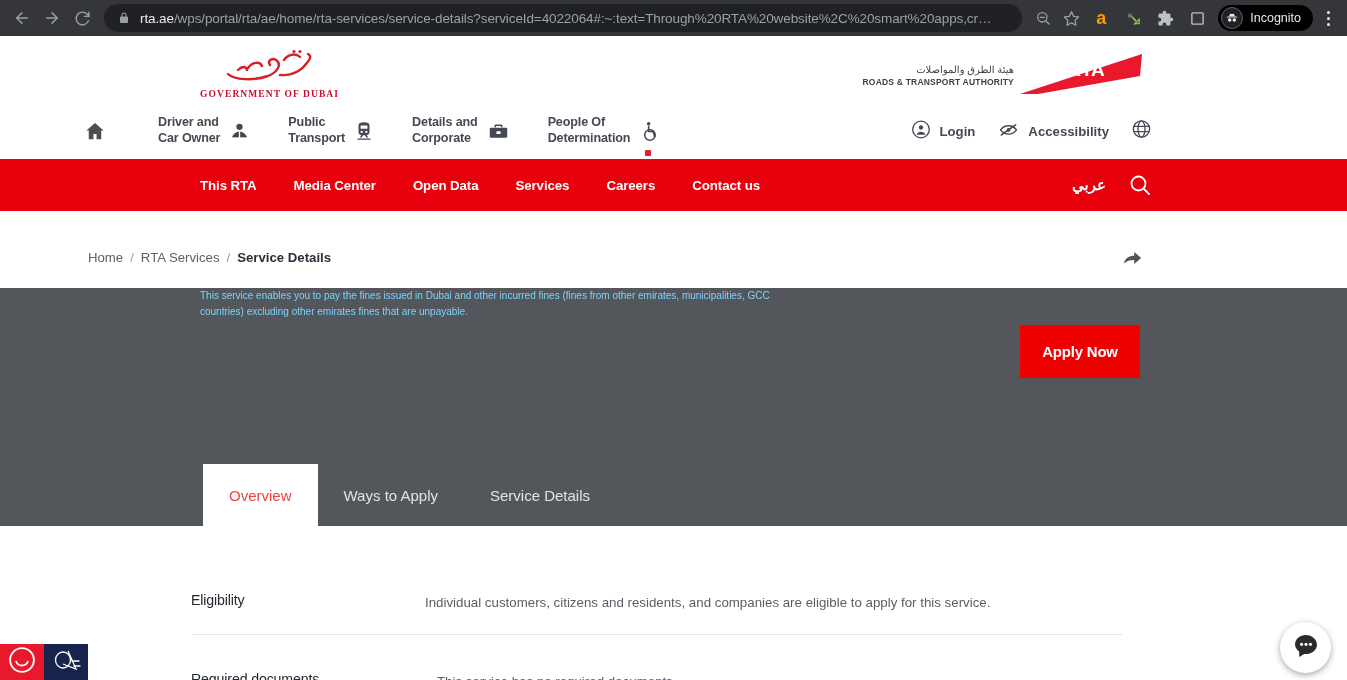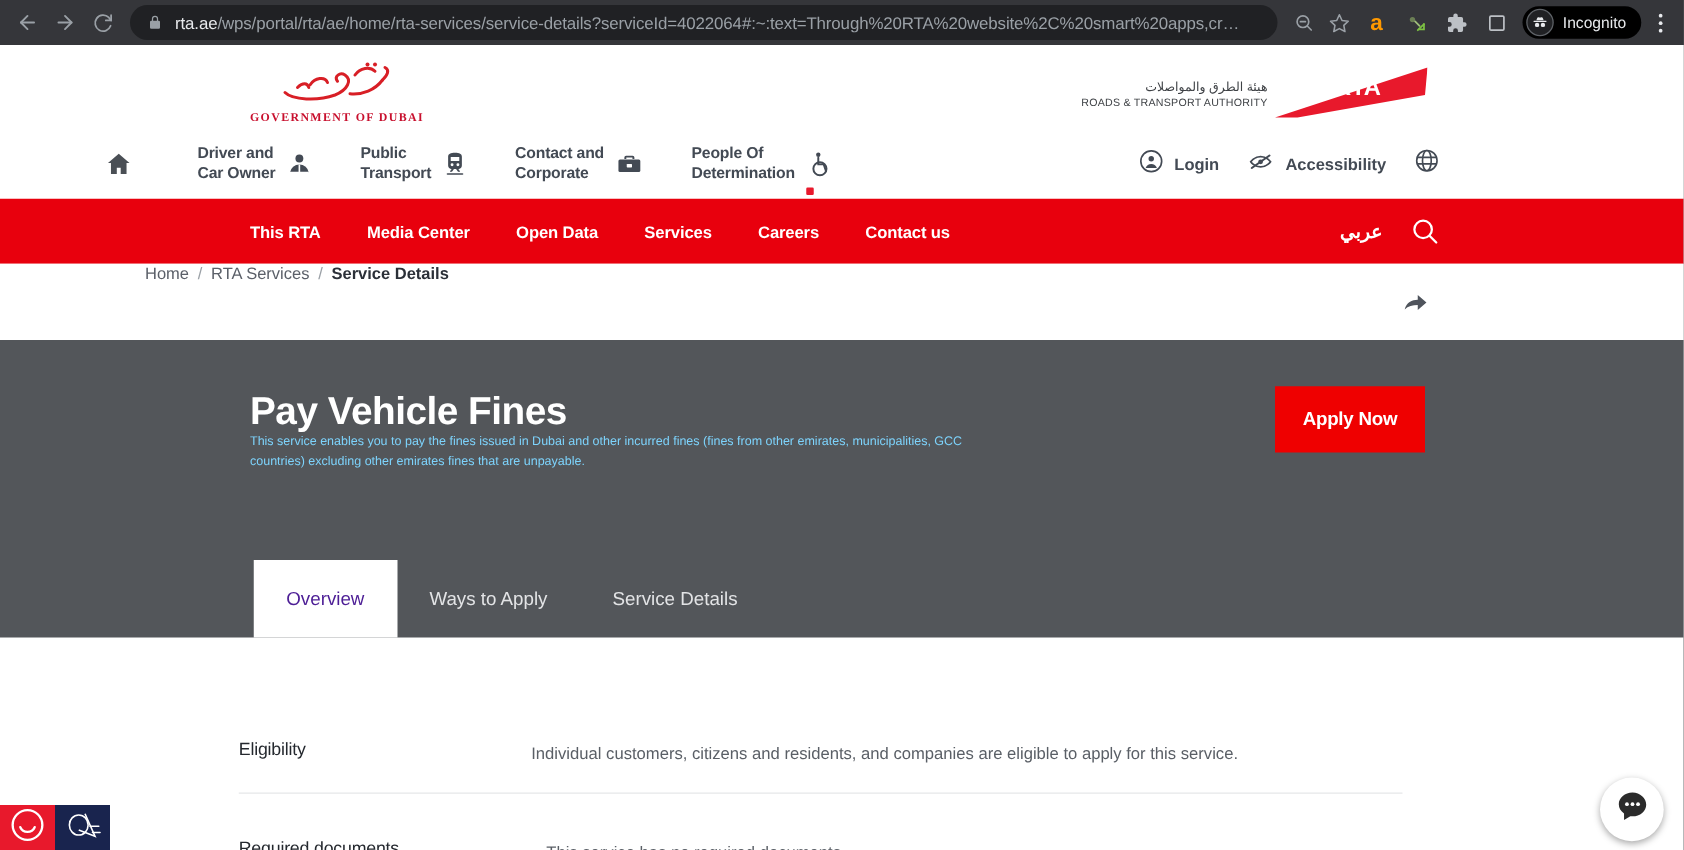--- a/index.html
+++ b/index.html
@@ -96,21 +96,21 @@
     font-family: "Liberation Serif", serif;
     font-size: 9.5px;
     letter-spacing: 1.1px;
     color: #c8102e;
     font-weight: 700;
     margin-top: 1px;
   }
   .rta-logo { display:flex; align-items:center; gap:6px; margin-top:4px;}
   .rta-words { text-align:right; line-height:1.25; }
   .rta-words .ar { font-size: 10px; color:#3f4246; letter-spacing:1px;}
-  .rta-words .en { font-size: 8.5px; color:#3f4246; font-weight:400; letter-spacing:0.2px;text-align:right;}
+  .rta-words .en { font-size: 8.5px; color:#3f4246; font-weight:700; letter-spacing:0.2px;text-align:right;}
 
   .red-dot {
     position:absolute; left: 645px; top: 114px;
     width: 6px; height: 6px; background:#e8192c; border-radius:1px;
   }
 
   .mainnav {
     display: flex; align-items: center;
     padding: 0 84px;
     height: 52px;
@@ -150,23 +150,24 @@
   .redbar-right {
     position:absolute; right: 195px; top:50%; transform:translateY(-50%);
     display:flex; align-items:center; gap: 22px;
   }
   .redbar-right .arb { color:#fff; font-size:15px; font-weight:700;}
   .redbar-right .srch { color:#fff; display:flex;}
 
   
   .crumbbar {
     background:#fff; height:61px;
-    display:flex; align-items:flex-start;
-    padding: 0 116px;
+    display:flex; align-items:center;
+    padding: 0 88px;
     position:relative;
+    margin-top:16px;
   }
   .crumbs { display:flex; align-items:center; gap:7px; font-size:13.2px; }
   .crumbs a { color:#5b6069; text-decoration:none; }
   .crumbs .sep { color:#9aa0a6; }
   .crumbs .cur { color:#2b3038; font-weight:700; }
   .share-ico { position:absolute; right:203px; top:50%; transform:translateY(-50%); color:#4f545c; display:flex;}
 
   
   .hero {
     background: #53565a;
@@ -197,21 +198,21 @@
     position:absolute; left: 203px; bottom: 0;
     display:flex; align-items:flex-end;
   }
   .tab {
     padding: 0 26px; height: 62px;
     display:flex; align-items:center;
     font-size:15px; color:#e3e4e6;
     cursor:pointer;
   }
   .tab.active {
-    background:#fff; color:#4c1d95; font-weight:400;
+    background:#fff; color:#ef4444; font-weight:400;
   }
 
   
   .panel {
     position:absolute;
     left: 0; top: 520px;
     width: 1140px;
     background:#fff;
     height: 160px;
     padding: 0 0 0 191px;
@@ -400,21 +401,21 @@
         <span class="lbl"><span>Public</span><br><span>Transport</span></span>
         <span class="ico">
           <svg width="20" height="22" viewBox="0 0 24 24" fill="currentColor">
               <path d="M12 1.5c-4.2 0-6.6 1-6.6 3.8v8.3c0 1.9 1.5 3.4 3.4 3.4l-1.6 2.1v.6h1.9l1.9-2.7h2l1.9 2.7h1.9v-.6l-1.6-2.1c1.9 0 3.4-1.5 3.4-3.4V5.3c0-2.8-2.4-3.8-6.6-3.8zM7.9 5.4h8.2v3.9H7.9zM9.2 14.4a1.4 1.4 0 1 1 0-2.8 1.4 1.4 0 0 1 0 2.8zm5.6 0a1.4 1.4 0 1 1 0-2.8 1.4 1.4 0 0 1 0 2.8z"></path>
               <rect x="4" y="21" width="16" height="1.6" rx="0.8"></rect>
             </svg>
         </span>
       </div>
 
       <div class="nav-item">
-        <span class="lbl"><span>Contact and</span><br><span>Corporate</span></span>
+        <span class="lbl"><span>Details and</span><br><span>Corporate</span></span>
         <span class="ico">
           <svg width="23" height="21" viewBox="0 0 24 24" fill="currentColor">
               <path d="M9 4h6a1.6 1.6 0 0 1 1.6 1.6V7h-1.8V5.8H9.2V7H7.4V5.6A1.6 1.6 0 0 1 9 4z"></path>
               <rect x="2" y="7.6" width="20" height="11.4" rx="1.4"></rect>
               <rect x="9.6" y="11.6" width="4.8" height="3.2" rx="0.6" fill="#fff"></rect>
             </svg>
         </span>
       </div>
 
       <div class="nav-item">
@@ -491,21 +492,20 @@
       <span class="cur">Service Details</span>
     </div>
     <span class="share-ico">
       <svg width="24" height="22" viewBox="0 0 24 24" fill="currentColor">
           <path d="M3 18c1.5-6 6.3-8.4 11.4-8.4V5.5L22 12l-7.6 6.5V14.2C10 14.2 5.9 15.3 3 18z"></path>
         </svg>
     </span>
   </div>
 
   <div class="hero">
-    <h1>Pay Vehicle Fines</h1>
     <p>This service enables you to pay the fines issued in Dubai and other incurred fines (fines from other emirates, municipalities, GCC countries) excluding other emirates fines that are unpayable.</p>
     <button class="apply-btn">Apply Now</button>
 
     <div class="tabs">
       <div class="tab active">Overview</div>
       <div class="tab">Ways to Apply</div>
       <div class="tab">Service Details</div>
     </div>
   </div>
 

